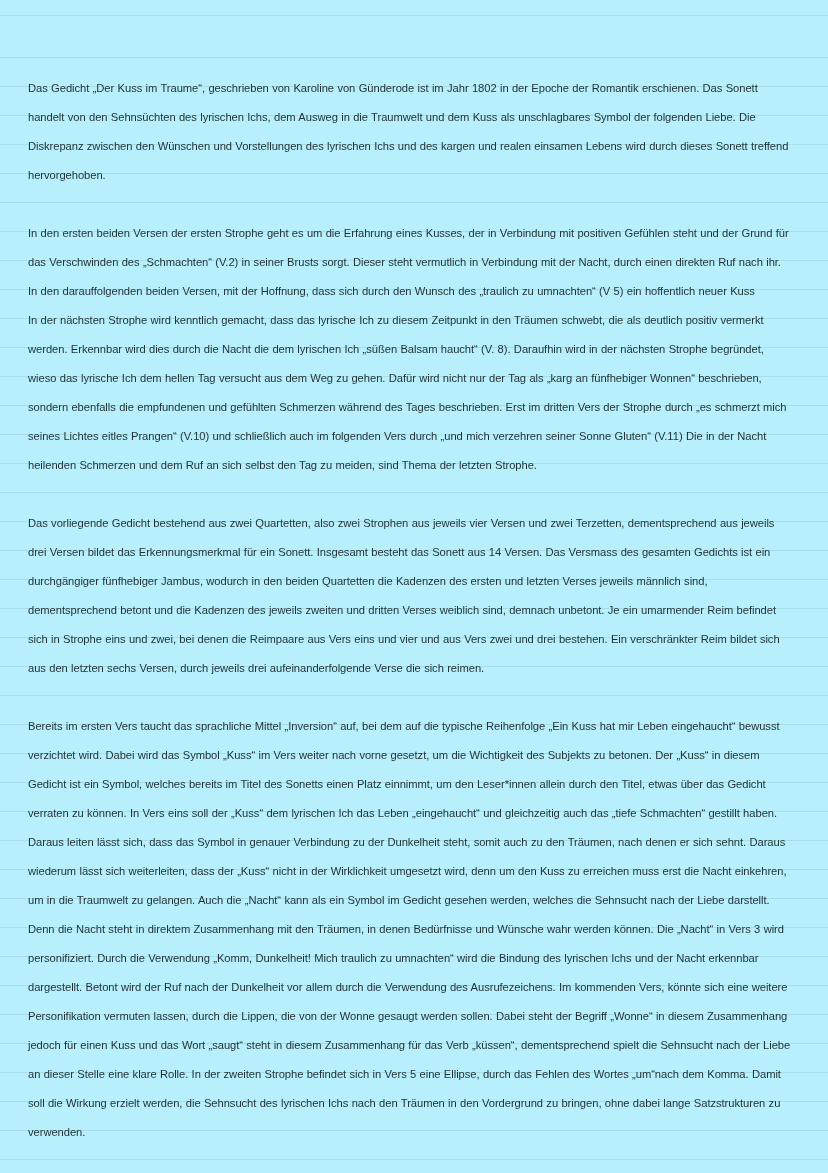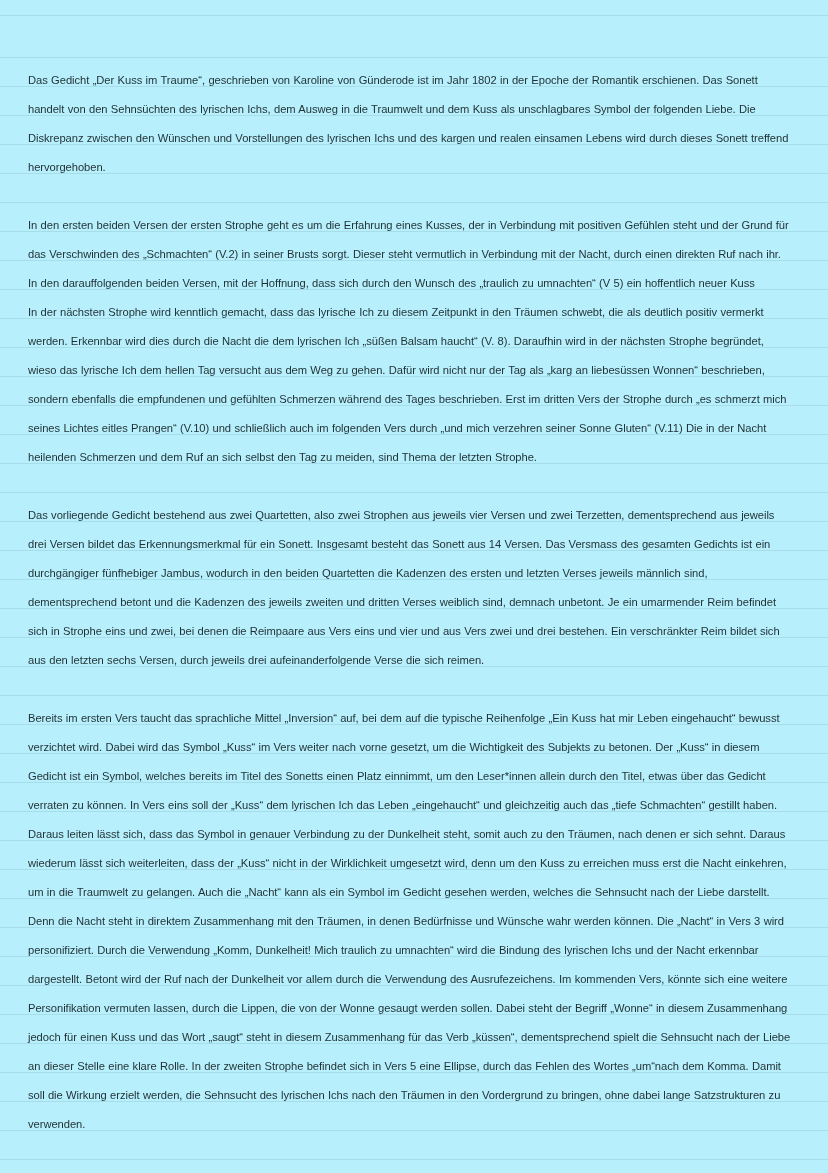--- a/index.html
+++ b/index.html
@@ -16,21 +16,21 @@
       #a6dde9 29px
     );
     background-position: 0 29px;
     font-family: "Liberation Sans", sans-serif;
     color: #1f2f33;
     position: relative;
   }
   .page {
     position: absolute;
     left: 28px;
-    top: 66px;
+    top: 74px;
     width: 775px;
   }
   .para {
     margin: 0 0 29px 0;
     font-size: 11.2px;
     line-height: 29px;
     letter-spacing: -0.05px;
     word-spacing: 0.3px;
   }
   .para.tight { margin-bottom: 0; }
@@ -51,21 +51,21 @@
 
   <p class="para tight">
     <span class="line">In den ersten beiden Versen der ersten Strophe geht es um die Erfahrung eines Kusses, der in Verbindung mit positiven Gefühlen steht und der Grund für</span>
     <span class="line">das Verschwinden des „Schmachten“  (V.2) in seiner Brusts sorgt. Dieser steht vermutlich in Verbindung mit der Nacht, durch einen direkten Ruf nach ihr.</span>
     <span class="line">In den darauffolgenden beiden Versen, mit der Hoffnung, dass sich durch den Wunsch des „traulich zu umnachten“ (V 5) ein hoffentlich neuer Kuss</span>
   </p>
 
   <p class="para tight">
     <span class="line">In der nächsten Strophe  wird kenntlich gemacht, dass  das lyrische Ich zu diesem Zeitpunkt in den Träumen schwebt, die als deutlich  positiv vermerkt</span>
     <span class="line">werden. Erkennbar wird dies durch die Nacht die dem lyrischen Ich „süßen Balsam haucht“ (V. 8). Daraufhin wird in der nächsten Strophe begründet,</span>
-    <span class="line">wieso das lyrische Ich dem hellen  Tag versucht aus dem Weg zu gehen. Dafür wird nicht nur der Tag als  „karg an liebesüssen Wonnen“ beschrieben,</span>
+    <span class="line">wieso das lyrische Ich dem hellen  Tag versucht aus dem Weg zu gehen. Dafür wird nicht nur der Tag als  „karg an fünfhebiger Wonnen“ beschrieben,</span>
     <span class="line">sondern ebenfalls die  empfundenen und gefühlten Schmerzen während des Tages beschrieben. Erst im dritten Vers der Strophe durch „es schmerzt mich</span>
     <span class="line">seines Lichtes eitles Prangen“  (V.10) und schließlich auch im folgenden Vers durch „und mich verzehren seiner Sonne Gluten“ (V.11) Die in der Nacht</span>
     <span class="line">heilenden Schmerzen und dem Ruf an sich selbst den Tag zu meiden, sind Thema der letzten Strophe.</span>
   </p>
   <div style="height:29px"></div>
 
   <p class="para tight">
     <span class="line">Das vorliegende Gedicht bestehend aus zwei Quartetten, also  zwei Strophen aus jeweils vier Versen und zwei  Terzetten, dementsprechend aus jeweils</span>
     <span class="line">drei Versen bildet das Erkennungsmerkmal für ein Sonett. Insgesamt besteht das Sonett aus 14 Versen. Das Versmass des gesamten Gedichts ist ein</span>
     <span class="line">durchgängiger fünfhebiger Jambus, wodurch in den beiden Quartetten die Kadenzen des ersten und letzten Verses jeweils männlich  sind,</span>

